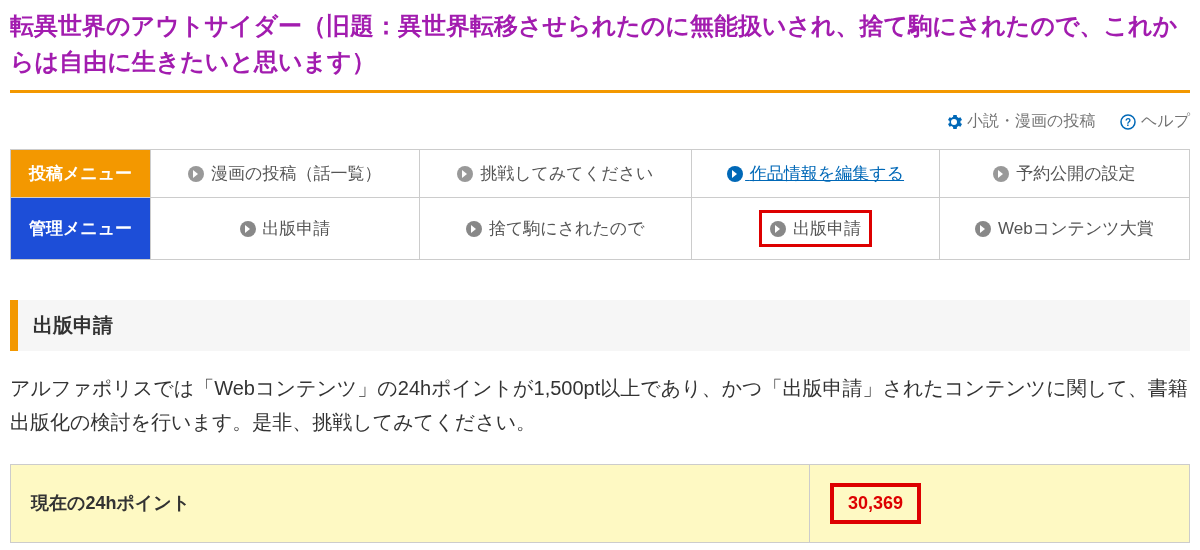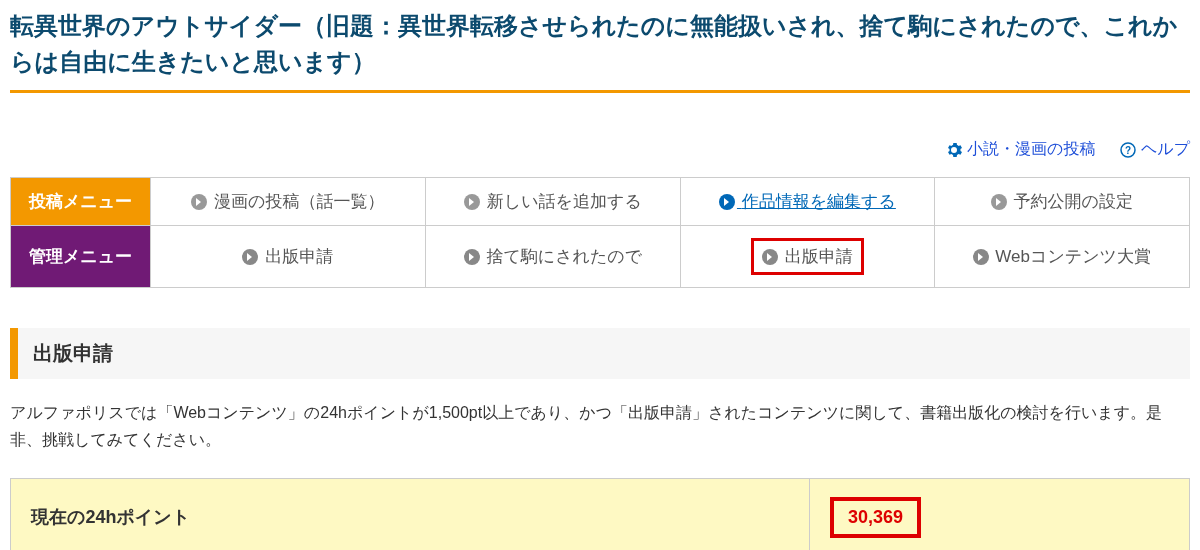--- a/index.html
+++ b/index.html
@@ -9,36 +9,36 @@
       color: #333;
       font-size: 15px;
     }
     .container {
       width: 1200px;
       padding: 0 10px;
     }
     .page-title {
       font-size: 24px;
       font-weight: bold;
-      color: #0c4a6e;
+      color: #a21caf;
       line-height: 1.5;
       padding: 8px 0 10px 0;
       border-bottom: 3px solid #f39800;
-      margin-bottom: 46px;
+      margin-bottom: 18px;
     }
     .top-links {
       text-align: right;
       margin-bottom: 15px;
       font-size: 16px;
     }
     .top-link {
       display: inline-flex;
       align-items: center;
       margin-left: 20px;
-      color: #1d4ed8;
+      color: #737373;
       text-decoration: none;
     }
     .top-link .icon {
       margin-right: 5px;
       display: inline-flex;
     }
     .menu-table {
       width: 100%;
       border-collapse: collapse;
       margin-bottom: 40px;
@@ -52,21 +52,21 @@
       font-size: 17px;
     }
     .menu-table .header-cell {
       background: #f39800;
       color: #fff;
       font-weight: bold;
       width: 140px;
       text-align: center;
     }
     .menu-table .header-cell.gray {
-      background: #701a75;
+      background: #1d4ed8;
     }
     .menu-table .link-cell {
       color: #555;
     }
     .menu-table .link-cell.active {
       color: #0068b7;
       text-decoration: underline;
     }
     .arrow-icon {
       display: inline-block;
@@ -102,21 +102,21 @@
     }
     .section-header {
       border-left: 8px solid #f39800;
       background: #f6f6f6;
       padding: 12px 15px;
       font-size: 20px;
       font-weight: bold;
       margin-bottom: 20px;
     }
     .description {
-      font-size: 16px;
+      font-size: 20px;
       line-height: 1.7;
       margin-bottom: 25px;
       color: #333;
     }
     .points-table {
       width: 100%;
       border-collapse: collapse;
     }
     .points-table td {
       border: 1px solid #ccc;
@@ -169,21 +169,21 @@
   <table class="menu-table">
     <tbody>
         <tr class="row1">
       <td class="header-cell">投稿メニュー</td>
       <td class="link-cell">
         <span class="arrow-icon"></span>
         <span>漫画の投稿（話一覧）</span>
       </td>
       <td class="link-cell">
         <span class="arrow-icon"></span>
-        <span>新しい話を追加する</span>
+        <span>挑戦してみてください</span>
       </td>
       <td class="link-cell active">
         <span class="arrow-icon"></span>
         <span>作品情報を編集する</span>
       </td>
       <td class="link-cell">
         <span class="arrow-icon"></span>
         <span>予約公開の設定</span>
       </td>
     </tr>

